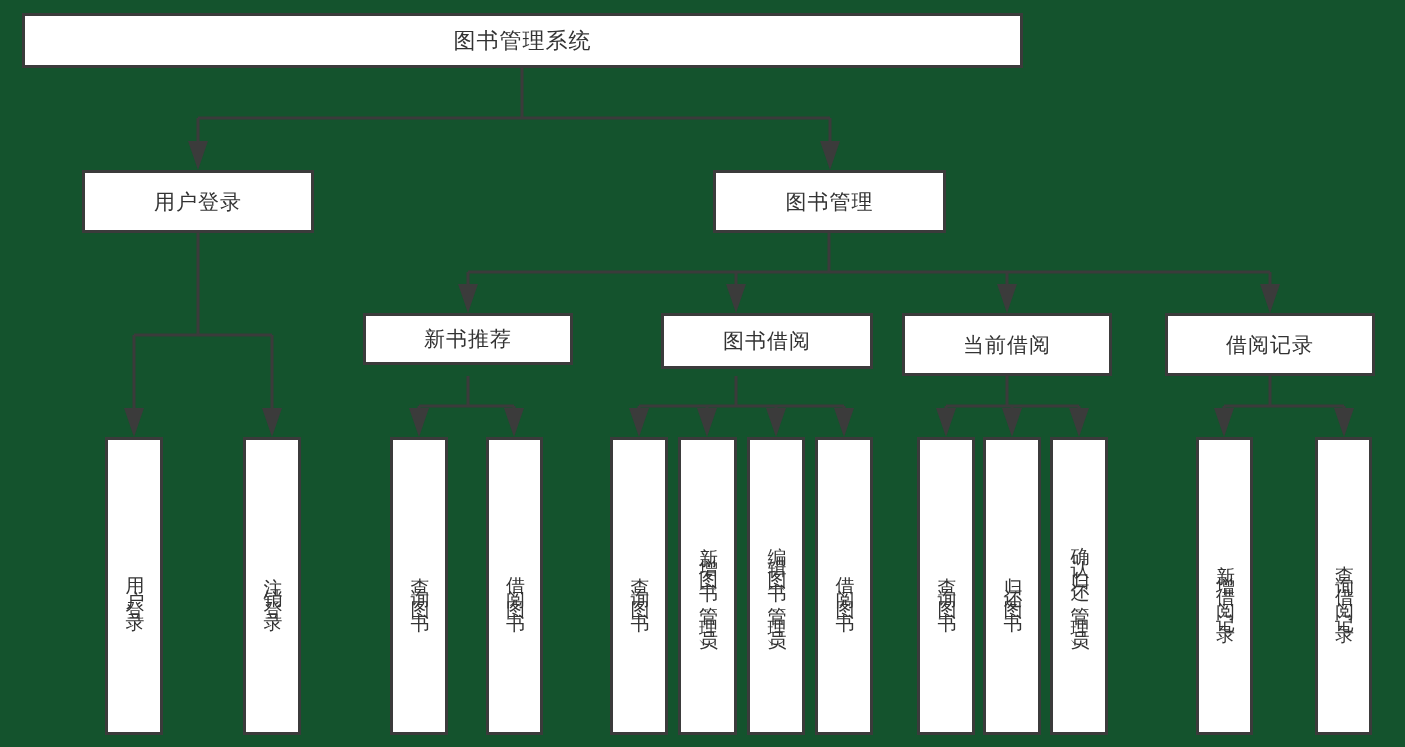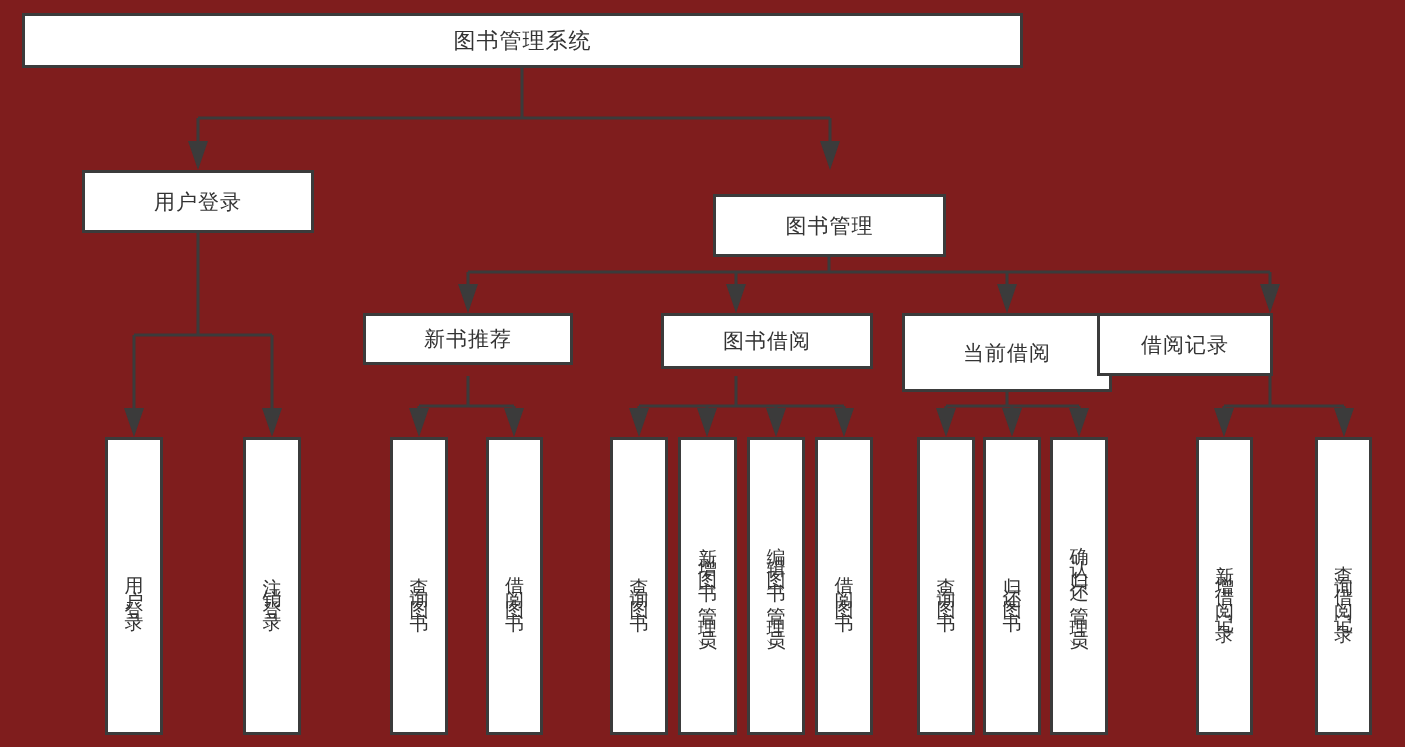--- a/index.html
+++ b/index.html
@@ -1,20 +1,20 @@
 <!DOCTYPE html>
 <html><head>
 <meta charset="utf-8">
 <style>
   html,body{margin:0;padding:0;background:#ffffff;}
   #canvas{
     position:relative;
     width:1405px;height:747px;
-    background:#7f1d1d;
-    font-family:Liberation Serif, serif;
+    background:#14532d;
+    font-family:Liberation Mono, monospace;
     color:#333333;
     overflow:hidden;
   }
   #wires{position:absolute;left:0;top:0;width:1405px;height:747px;}
   .hbox{
     position:absolute;
     box-sizing:border-box;
     border:3px solid #3b3b3b;
     background:#ffffff;
     display:flex;align-items:center;justify-content:center;
@@ -34,25 +34,25 @@
     writing-mode:vertical-rl;
     text-orientation:mixed;
     font-size:19px;
     letter-spacing:12px;
     color:#333333;
     white-space:nowrap;
   }
   
   #n-root{left:22px;top:13px;width:1001px;height:55px;font-size:22px;}
   #n-user-login{left:82px;top:170px;width:232px;height:63px;}
-  #n-book-mgmt{left:713px;top:170px;width:233px;height:63px;margin-top:24px;}
+  #n-book-mgmt{left:713px;top:170px;width:233px;height:63px;}
   #n-new-book{left:363px;top:313px;width:210px;height:52px;}
   #n-book-borrow{left:644px;top:313px;width:212px;height:56px;margin-left:17px;}
-  #n-current-borrow{left:902px;top:313px;width:210px;height:79px;}
-  #n-borrow-record{left:1097px;top:313px;width:176px;height:63px;}
+  #n-current-borrow{left:902px;top:313px;width:210px;height:63px;}
+  #n-borrow-record{left:1165px;top:313px;width:210px;height:63px;}
   
   #l-user-login{left:105px;width:58px;}
   #l-logout{left:243px;width:58px;}
   #l-query-book-1{left:390px;width:58px;}
   #l-borrow-book-1{left:486px;width:57px;}
   #l-query-book-2{left:610px;width:58px;}
   #l-add-book{left:678px;width:59px;}
   #l-edit-book{left:747px;width:58px;}
   #l-borrow-book-2{left:815px;width:58px;}
   #l-query-book-3{left:917px;width:58px;}

